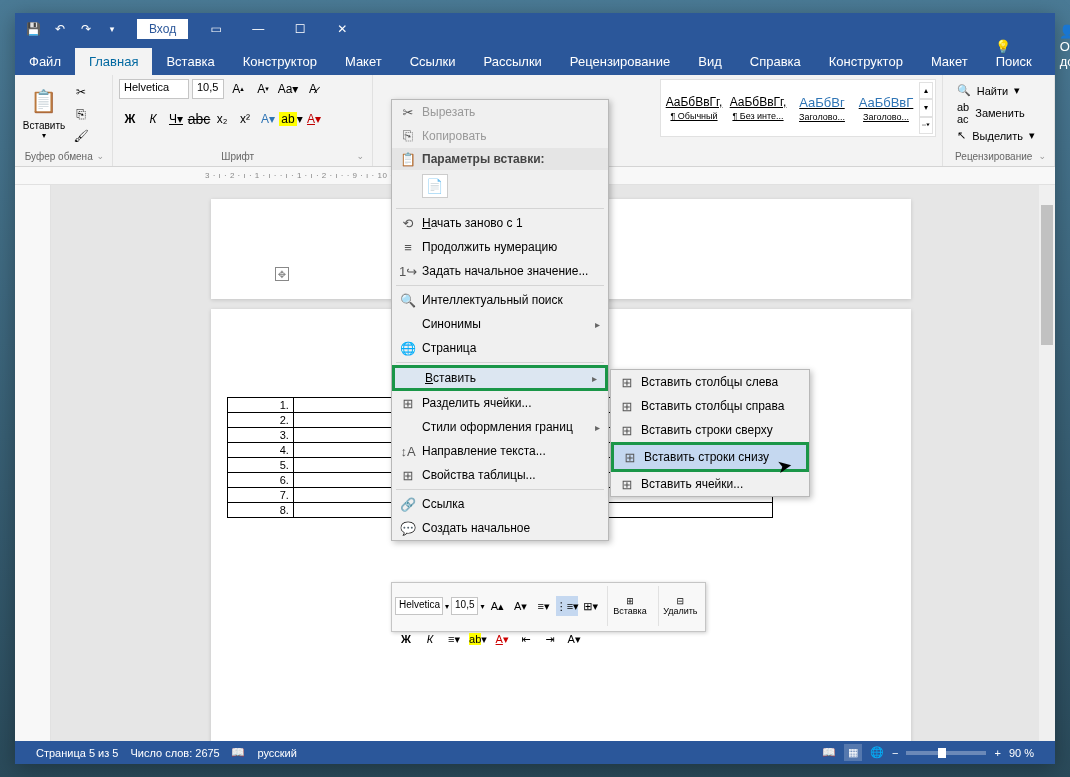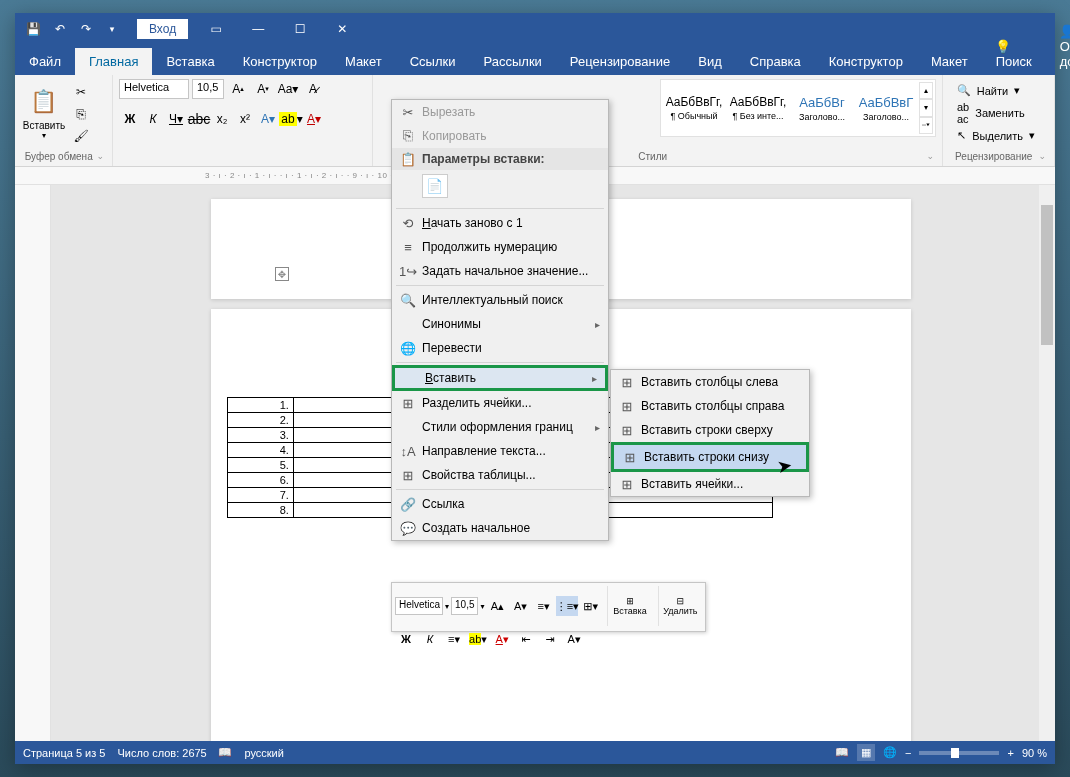--- a/index.html
+++ b/index.html
@@ -32,21 +32,21 @@
 .big-btn .icon { width: 32px; height: 32px; display: flex; align-items: center; justify-content: center; font-size: 22px; margin-bottom: 2px; }
 .small-col { display: flex; flex-direction: column; gap: 4px; padding-top: 4px; }
 .small-btn { width: 20px; height: 18px; font-size: 12px; cursor: pointer; display: inline-flex; align-items: center; justify-content: center; }
 .font-row { display: flex; gap: 3px; align-items: center; margin-bottom: 6px; }
 .font-select { background: #fff; border: 1px solid #c5c5c5; font-size: 11px; padding: 1px 16px 1px 4px; height: 20px; position: relative; }
 .font-select.name { width: 70px; }
 .font-select.size { width: 32px; }
 .font-btn-row { display: flex; gap: 1px; }
 .font-btn { width: 22px; height: 20px; display: inline-flex; align-items: center; justify-content: center; font-size: 12px; cursor: pointer; }
 .styles-gallery { display: flex; gap: 2px; padding: 2px; background: #fff; border: 1px solid #e1e1e1; height: 58px; }
-.style-item { width: 62px; display: flex; flex-direction: column; align-items: center; justify-content: center; font-size: 9px; cursor: pointer; border: 1px solid transparent; }
+.style-item { width: 62px; display: flex; flex-direction: column; align-items: center; justify-content: center; font-size: 9px; cursor: pointer; border: 1px solid transparent; text-decoration: underline; }
 .style-item .preview { font-size: 12px; margin-bottom: 2px; }
 .style-item.accent .preview { color: #2e74b5; font-size: 13px; }
 .style-scroll { width: 14px; display: flex; flex-direction: column; }
 .style-scroll span { flex: 1; display: flex; align-items: center; justify-content: center; font-size: 8px; cursor: pointer; border: 1px solid #e1e1e1; }
 .edit-col { display: flex; flex-direction: column; gap: 2px; padding: 4px 4px 0; }
 .edit-item { display: flex; align-items: center; gap: 6px; font-size: 11px; cursor: pointer; padding: 1px 4px; }
 
 
 .ruler-h { height: 18px; background: #f8f8f8; border-bottom: 1px solid #e1e1e1; display: flex; align-items: center; font-size: 8px; color: #888; padding-left: 36px; overflow: hidden; position: relative; font-family: Arial; letter-spacing: 0.5px; }
 .ruler-h .marks { position: absolute; left: 190px; }
@@ -87,21 +87,21 @@
 .cursor-img { position: absolute; left: 762px; top: 442px; font-size: 18px; z-index: 200; color: #000; pointer-events: none; transform: rotate(-10deg); }
 
 
 .mini-toolbar { position: absolute; left: 376px; top: 569px; width: 315px; height: 50px; background: #f8f8f8; border: 1px solid #c5c5c5; box-shadow: 1px 1px 4px rgba(0,0,0,.2); display: flex; flex-direction: column; padding: 3px; gap: 3px; z-index: 50; }
 .mini-row { display: flex; gap: 2px; align-items: center; }
 .mini-row .sel { background: #fff; border: 1px solid #c5c5c5; font-size: 10px; padding: 1px 3px; height: 18px; }
 .mini-btn { width: 22px; height: 20px; display: inline-flex; align-items: center; justify-content: center; font-size: 11px; cursor: pointer; }
 .mini-big-btn { display: flex; flex-direction: column; align-items: center; justify-content: center; width: 46px; height: 40px; font-size: 9px; cursor: pointer; border-left: 1px solid #e1e1e1; margin-left: 4px; }
 
 
-.statusbar { height: 23px; background: #2b579a; color: #fff; display: flex; align-items: center; font-size: 11px; padding: 0 8px; }
+.statusbar { height: 23px; background: #2b579a; color: #fff; display: flex; align-items: center; font-size: 11px; padding: 0 21px; }
 .statusbar .sep { width: 12px; }
 .statusbar .right { margin-left: auto; display: flex; align-items: center; gap: 8px; }
 .statusbar .zoombar { width: 80px; height: 4px; background: rgba(255,255,255,.3); position: relative; }
 .statusbar .zoombar::after { content: ""; position: absolute; left: 32px; top: -3px; width: 8px; height: 10px; background: #fff; }
 
 
 .vscroll { position: absolute; right: 0; top: 0; bottom: 0; width: 16px; background: #f0f0f0; }
 .vscroll .thumb { position: absolute; left: 2px; right: 2px; top: 20px; height: 140px; background: #c1c1c1; }
 </style>
 </head>
@@ -175,20 +175,21 @@
           <span class="font-btn" style="font-style:italic">К</span>
           <span class="font-btn" style="text-decoration:underline"><span>Ч</span>▾</span>
           <span class="font-btn" style="text-decoration:line-through;font-size:14px">abc</span>
           <span class="font-btn">x₂</span>
           <span class="font-btn">x²</span>
           <span class="font-btn" style="color:#2e74b5">A▾</span>
           <span class="font-btn"><span style="background:#ffff00;padding:0 2px">ab</span>▾</span>
           <span class="font-btn" style="color:#c00000"><u>A</u>▾</span>
         </div>
       </div>
+      <div class="label">Шрифт</div>
     </div>
 
     <div class="ribbon-group" style="flex:1">
       <div class="content" style="justify-content:flex-end">
         <div class="styles-gallery">
           <div class="style-item">
             <span class="preview">АаБбВвГг,</span>
             <span>¶ Обычный</span>
           </div>
           <div class="style-item">
@@ -203,21 +204,20 @@
             <span class="preview">АаБбВвГ</span>
             <span>Заголово...</span>
           </div>
           <div class="style-scroll">
             <span>▴</span>
             <span>▾</span>
             <span>⎯▾</span>
           </div>
         </div>
       </div>
-      <div class="label">Стили</div>
     </div>
 
     <div class="ribbon-group" style="width:112px">
       <div class="content">
         <div class="edit-col">
           <div class="edit-item"><span>🔍</span><span>Найти</span> ▾</div>
           <div class="edit-item">
               <span>ab<br>ac</span>
               <span>Заменить</span>
             </div>
@@ -324,21 +324,21 @@
         <span class="icon-slot">🔍</span>
         <span class="label">Интеллектуальный поиск</span>
       </div>
     <div class="ctx-item">
         <span class="icon-slot"></span>
         <span class="label">Синонимы</span>
         <span class="arrow">▸</span>
       </div>
     <div class="ctx-item">
         <span class="icon-slot">🌐</span>
-        <span class="label">Перевести</span>
+        <span class="label">Страница</span>
       </div>
     <div class="ctx-sep"></div>
     <div class="ctx-item highlighted">
         <span class="icon-slot"></span>
         <span class="label"><span class="underline">В</span>ставить</span>
         <span class="arrow">▸</span>
       </div>
     <div class="ctx-item">
         <span class="icon-slot">⊞</span>
         <span class="label">Разделить ячейки...</span>

